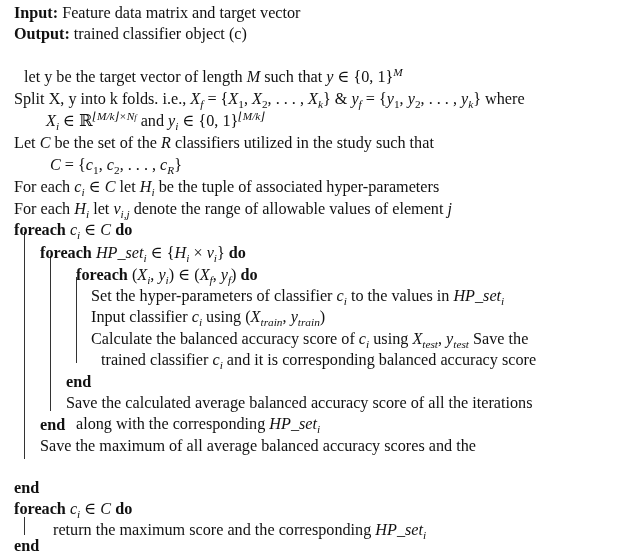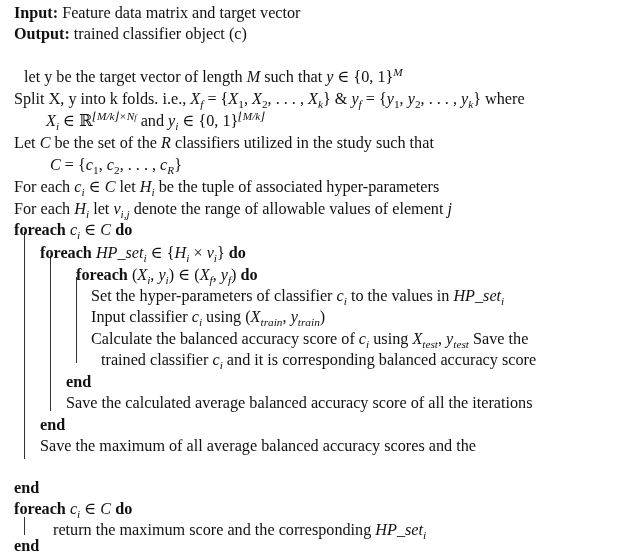--- a/index.html
+++ b/index.html
@@ -66,20 +66,21 @@
   <div class="ln" style="left:91px; top:307px;"><span>Input classifier </span><span class="i">c</span><sub class="i">i</sub><span> using (</span><span class="i">X</span><sub class="i">train</sub><span>, </span><span class="i">y</span><sub class="i">train</sub><span>)</span></div>
 
   <div class="ln" style="left:101px; top:350px;"><span>trained classifier </span><span class="i">c</span><sub class="i">i</sub><span> and it is corresponding balanced accuracy score</span></div>
 
   <div class="ln" style="left:91px; top:329px;"><span>Calculate the balanced accuracy score of </span><span class="i">c</span><sub class="i">i</sub><span> using </span><span class="i">X</span><sub class="i">test</sub><span>, </span><span class="i">y</span><sub class="i">test</sub><span> Save the</span></div>
 
   <div class="ln b" style="left:66px; top:372px;">end</div>
 
   <div class="ln" style="left:66px; top:393px;"><span>Save the calculated average balanced accuracy score of all the iterations</span></div>
 
+  <div class="ln" style="left:76px; top:414px;"><span>along with the corresponding </span><span class="i">HP_set</span><sub class="i">i</sub></div>
 
   <div class="ln b" style="left:40px; top:415px;">end</div>
 
   <div class="ln" style="left:40px; top:436px;"><span>Save the maximum of all average balanced accuracy scores and the</span></div>
 
 
   <div class="ln b" style="left:14px; top:478px;">end</div>
 
   <div class="ln" style="left:14px; top:499px;"><span class="b">foreach</span> <span class="i">c</span><sub class="i">i</sub><span> ∈ </span><span class="i">C</span> <span class="b">do</span></div>
 

